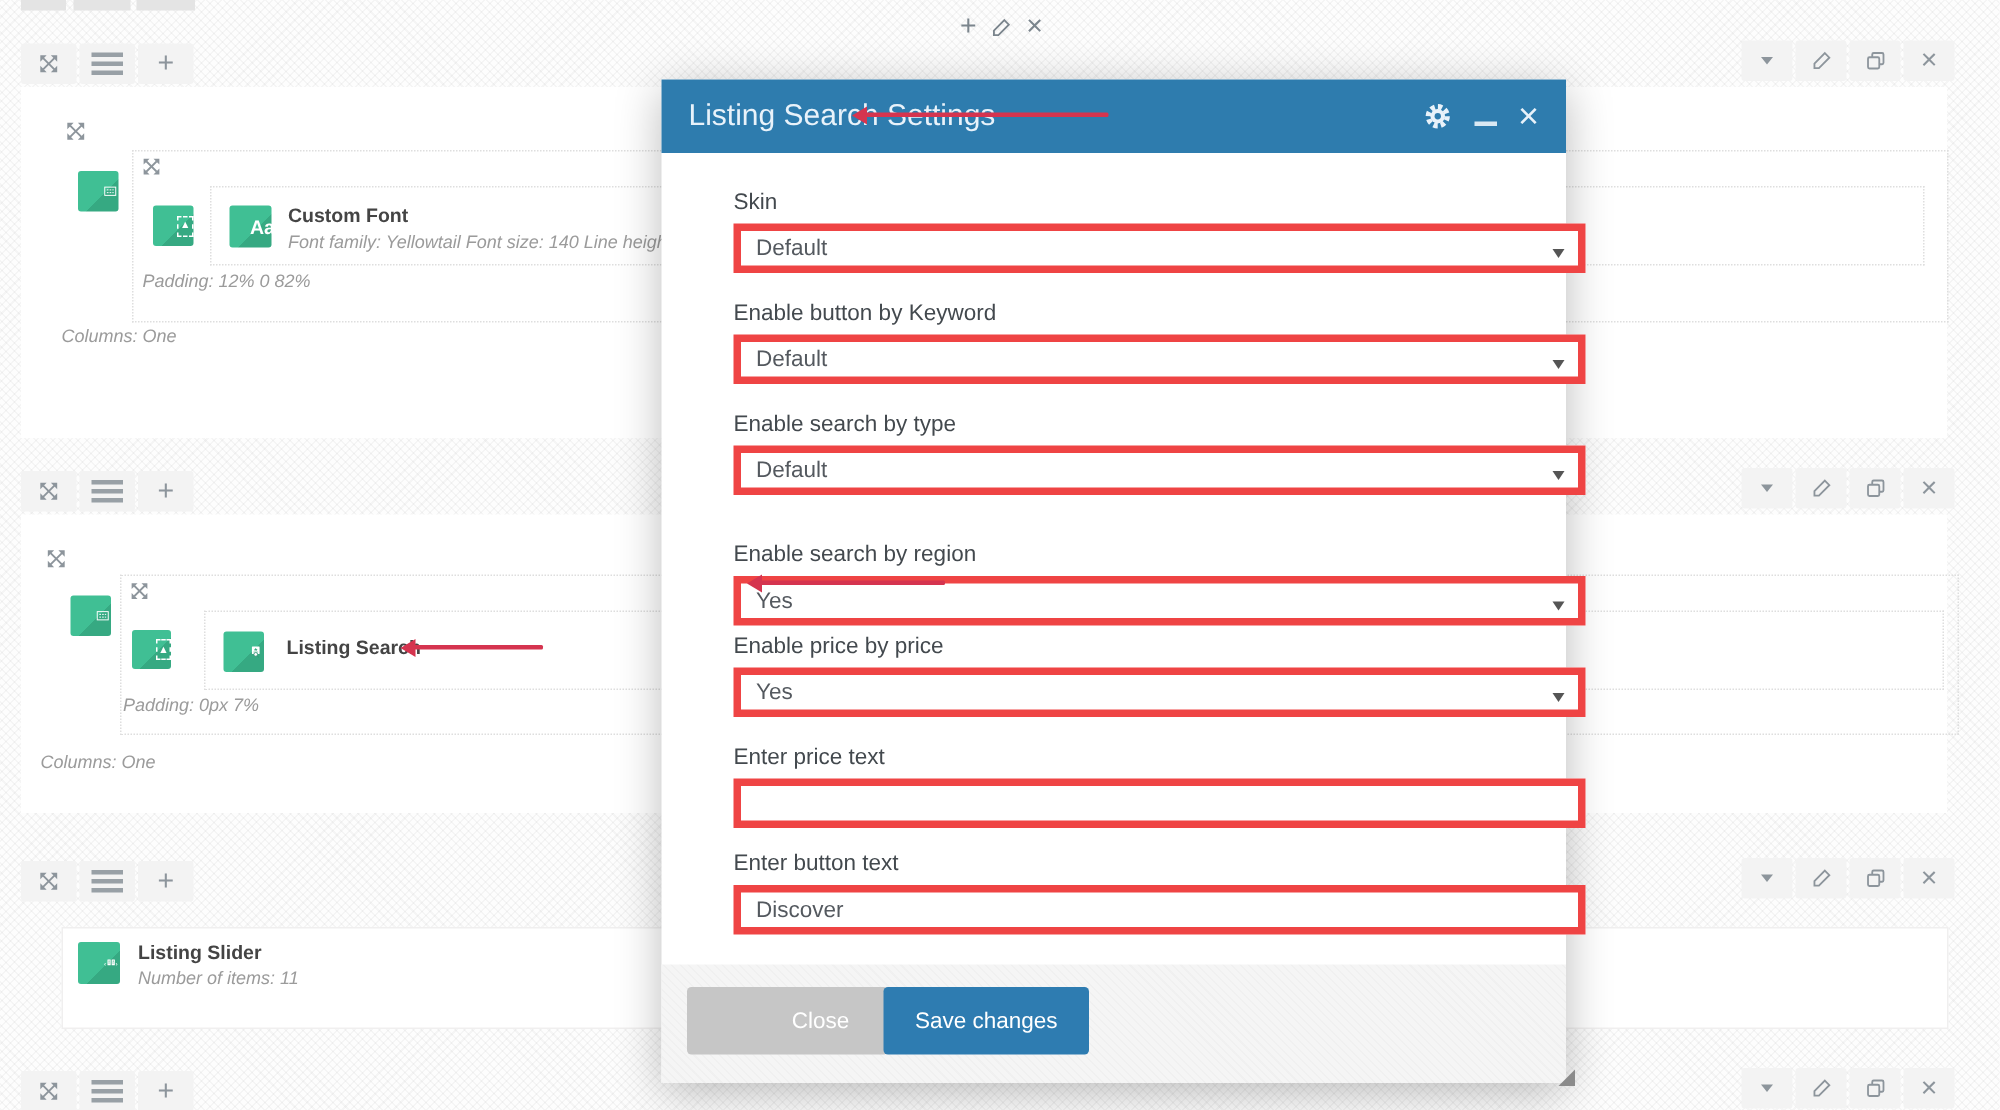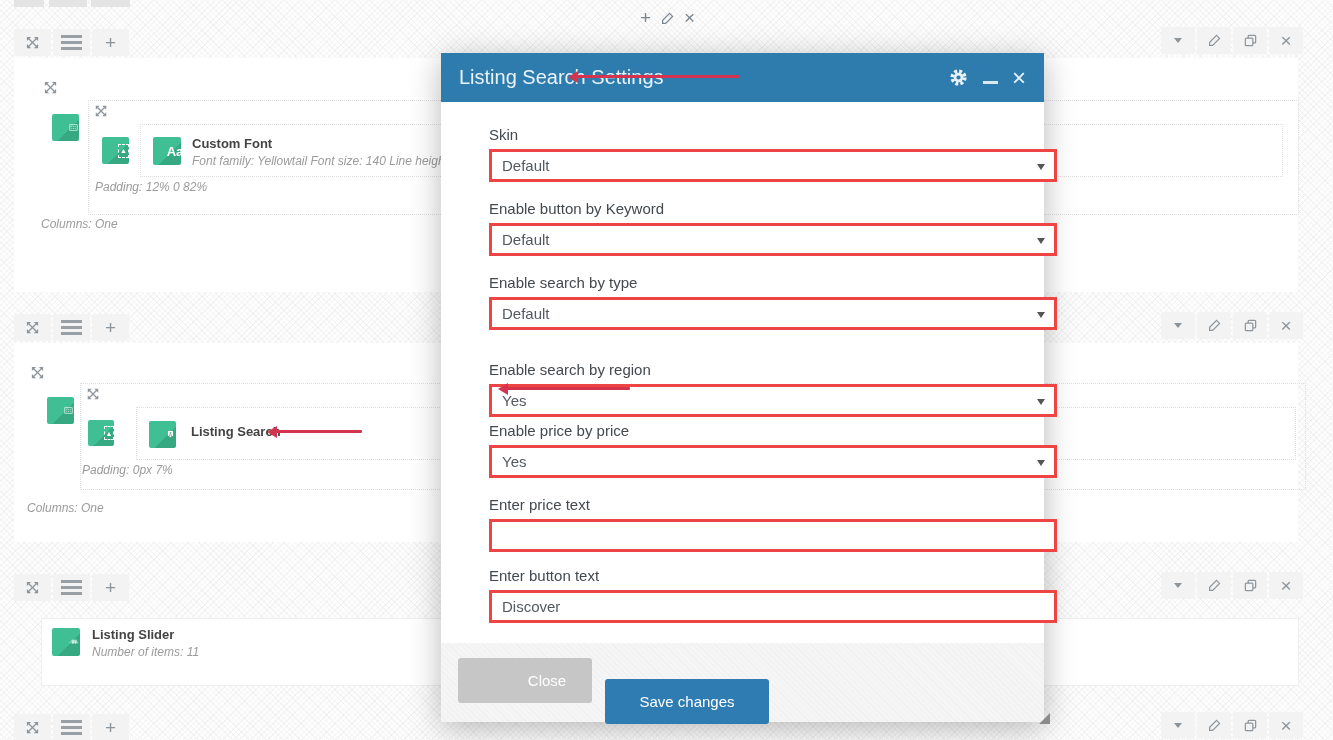--- a/index.html
+++ b/index.html
@@ -58,35 +58,35 @@
     background:#fff; box-shadow:0 6px 30px rgba(0,0,0,0.28); z-index:50; }
   .modal-header { position:absolute; left:0; top:0; right:0; height:49px;
     background:#2e7cae; display:flex; align-items:center; padding:0 18px; }
   .modal-title { color:#e8f2fa; font-size:20px; font-weight:normal; }
   .header-icons { margin-left:auto; display:flex; align-items:center; gap:14px; }
   .min-bar { width:15px; height:3px; background:#d9e8f3; margin-top:10px; }
   .hx { color:#e8f2fa; font-size:24px; line-height:1; font-weight:normal; }
 
   .field { position:absolute; left:17px; width:568px;margin-left:31px; }
   .flabel { font-size:15px; color:#43494e; margin-bottom:6px; }
-  .fselect, .finput { width:100%; height:33px; border:3px solid #ef4444; background:#fff;
+  .fselect, .finput { width:100%; height:33px; border:5px solid #ef4444; background:#fff;
     display:flex; align-items:center; padding:0 10px; font-size:15px; color:#54595f;
     position:relative; }
   .finput input { border:none; outline:none; width:100%; height:100%;
     font-size:15px; color:#54595f; font-family:"Liberation Sans",sans-serif; background:transparent; }
   .scaret { position:absolute; right:9px; top:12px; width:0; height:0;
     border:4.5px solid transparent; border-top:6px solid #555; }
 
   .modal-footer { position:absolute; left:0; right:0; top:590px; bottom:0;
     background:#f5f5f5;
     background-image:repeating-linear-gradient(45deg, rgba(0,0,0,0.02) 0 1px, transparent 1px 4px); }
   .btn { position:absolute; top:15px; height:45px; border:none; border-radius:3px;
     color:#fff; font-size:15px; font-family:"Liberation Sans",sans-serif; cursor:pointer; }
   .btn-close { left:17px; width:134px; background:#c6c6c6;padding-left:44px; }
-  .btn-save  { left:164px; width:164px; background:#2e7cb1;margin-top:21px; }
+  .btn-save  { left:148px; width:137px; background:#2e7cb1; }
   .grip { position:absolute; right:-6px; bottom:-2px; width:0; height:0;
     border-left:11px solid transparent; border-bottom:11px solid #8b8b8b; }
 
   svg { display:block; }
 </style>
 </head>
 <body>
 
 <div class="cut-tab" style="left:14px;width:30px"></div>
 <div class="cut-tab" style="left:49px;width:38px"></div>

